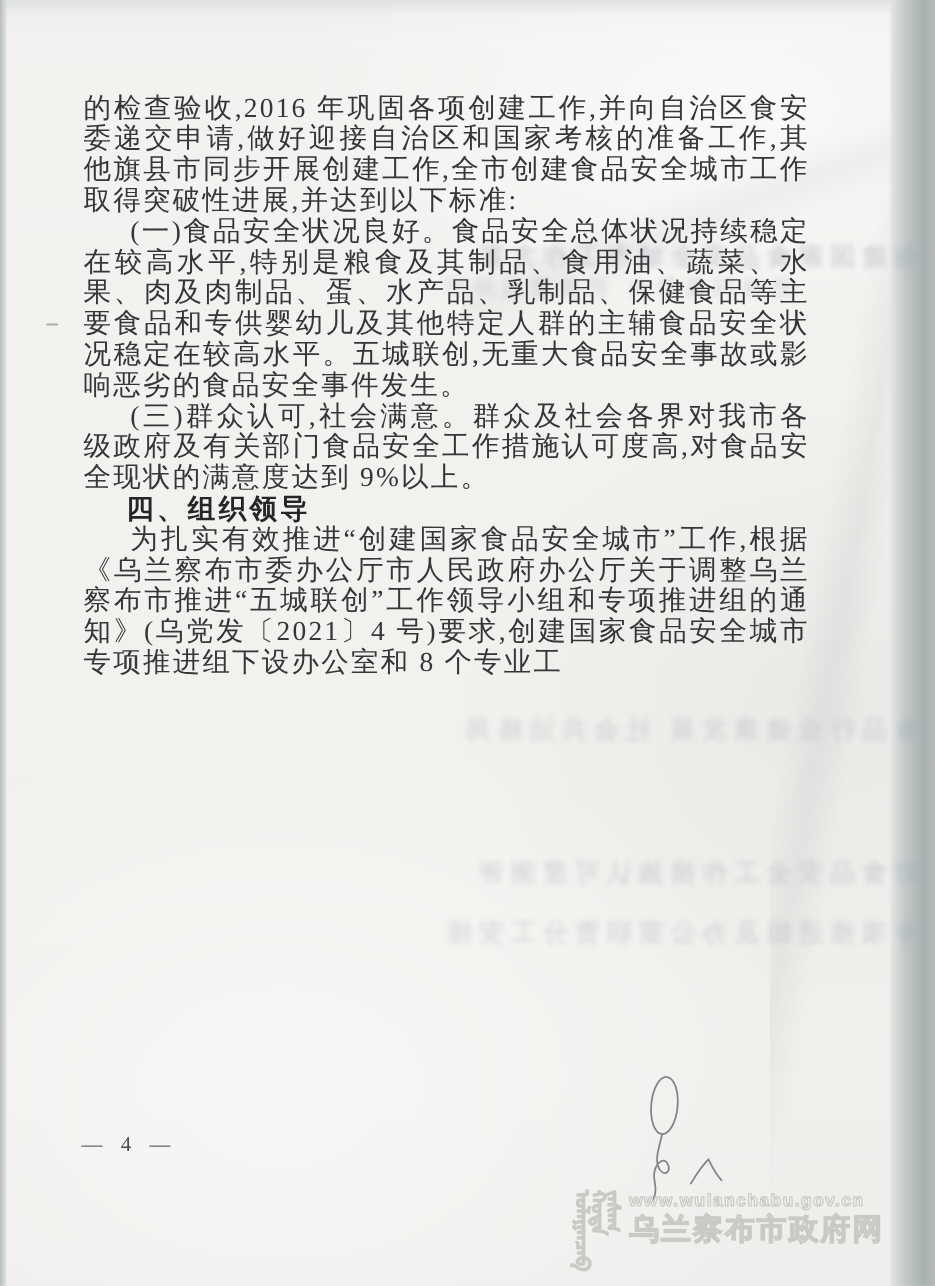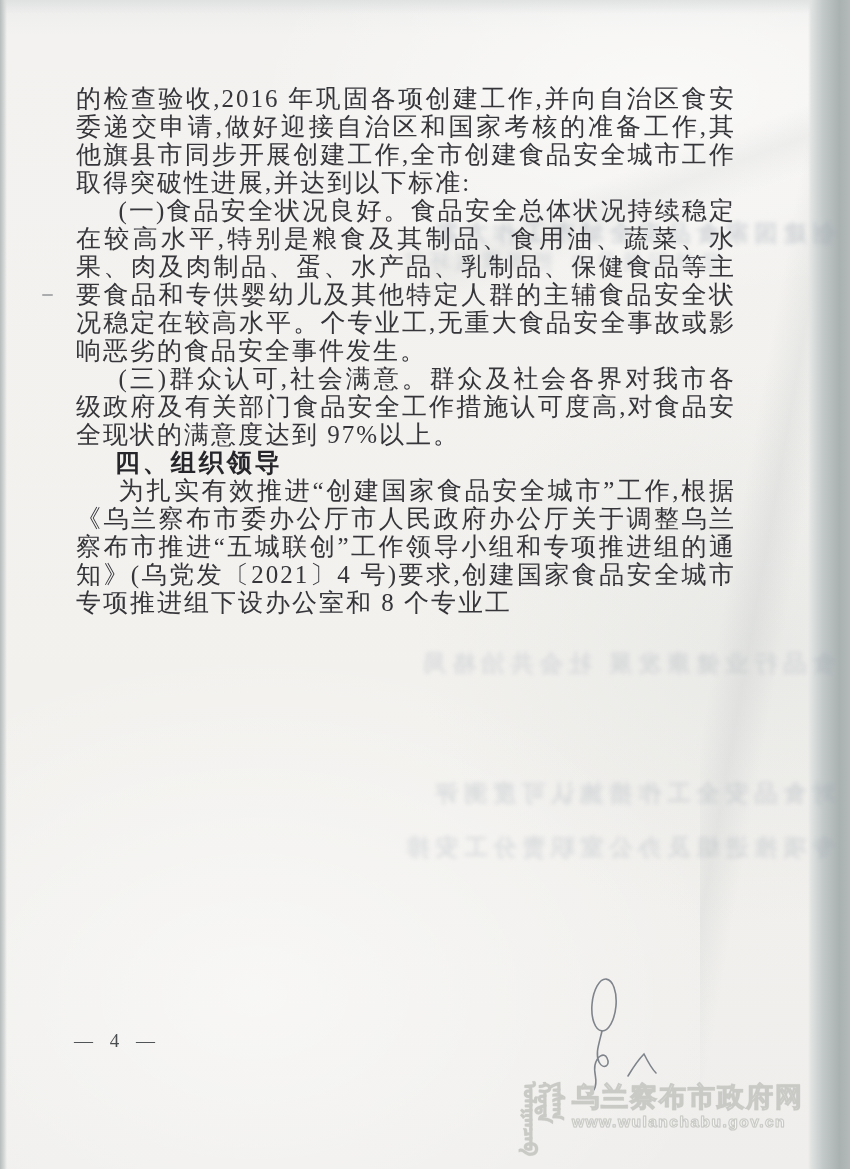--- a/index.html
+++ b/index.html
@@ -48,21 +48,21 @@
     color:#35353a;
     font-size:25px;
     line-height:28px;
     letter-spacing:2px;
     text-align:justify;
     text-justify:inter-character;
   }
   .para{ text-align:justify; }
   .para.indent{ text-indent:1.7em; }
   .section-heading{
-    font-family:Liberation Serif, serif;
+    font-family:Liberation Sans, sans-serif;
     font-weight:bold;
     color:#26262a;
     padding-left:1.55em;
     letter-spacing:3px;
   }
 
   
   .page-number{
     position:absolute; left:74px; top:1030px;
     font-size:19px; color:#4a4d4f; letter-spacing:6px;
@@ -137,37 +137,37 @@
 
   <div class="bleed b1">创建国家食品安全城市工作方案</div>
   <div class="bleed b2">坚持问题导向 把握重点环节</div>
   <div class="bleed b3">食品行业健康发展 社会共治格局</div>
   <div class="bleed b4">对食品安全工作措施认可度测评</div>
   <div class="bleed b5">专项推进组及办公室职责分工安排</div>
   <div class="stray-dash"></div>
 
   <div class="text-column">
     <div class="para">的检查验收,2016 年巩固各项创建工作,并向自治区食安委递交申请,做好迎接自治区和国家考核的准备工作,其他旗县市同步开展创建工作,全市创建食品安全城市工作取得突破性进展,并达到以下标准:</div>
-    <div class="para indent">(一)食品安全状况良好。食品安全总体状况持续稳定在较高水平,特别是粮食及其制品、食用油、蔬菜、水果、肉及肉制品、蛋、水产品、乳制品、保健食品等主要食品和专供婴幼儿及其他特定人群的主辅食品安全状况稳定在较高水平。个专业工,无重大食品安全事故或影响恶劣的食品安全事件发生。</div>
-    <div class="para indent">(三)群众认可,社会满意。群众及社会各界对我市各级政府及有关部门食品安全工作措施认可度高,对食品安全现状的满意度达到 97%以上。</div>
+    <div class="para indent">(一)食品安全状况良好。食品安全总体状况持续稳定在较高水平,特别是粮食及其制品、食用油、蔬菜、水果、肉及肉制品、蛋、水产品、乳制品、保健食品等主要食品和专供婴幼儿及其他特定人群的主辅食品安全状况稳定在较高水平。五城联创,无重大食品安全事故或影响恶劣的食品安全事件发生。</div>
+    <div class="para indent">(三)群众认可,社会满意。群众及社会各界对我市各级政府及有关部门食品安全工作措施认可度高,对食品安全现状的满意度达到 9%以上。</div>
     <div class="section-heading">四、组织领导</div>
     <div class="para indent">为扎实有效推进“创建国家食品安全城市”工作,根据《乌兰察布市委办公厅市人民政府办公厅关于调整乌兰察布市推进“五城联创”工作领导小组和专项推进组的通知》(乌党发〔2021〕4 号)要求,创建国家食品安全城市专项推进组下设办公室和 8 个专业工</div>
   </div>
 
   <svg class="pen-annotation" width="130" height="125" viewBox="0 0 130 125">
     <g fill="none" stroke="#5f6670" stroke-width="1.6" stroke-linecap="round" opacity="0.78">
       <ellipse cx="36" cy="33" rx="12" ry="26" transform="rotate(5 36 33)"></ellipse>
       <path d="M34 59 C31 72 27 82 31 90 C35 98 43 94 39 86 C36 80 29 84 27 93 C25 102 31 108 26 118"></path>
       <path d="M60 104 C66 94 72 86 76 82 C79 88 83 96 88 101"></path>
     </g>
   </svg>
 
   <div class="page-number">— 4 —</div>
 
   <div class="watermark">
     <div class="wm-outline wm-mongolian">ᠤᠯᠠᠭᠠᠨᠴᠠᠪ ᠬᠣᠲᠠ ᠵᠠᠰᠠᠭ</div>
     <div class="wm-text-block">
+      <div class="wm-outline wm-url">www.wulanchabu.gov.cn</div>
       <div class="wm-outline wm-site">乌兰察布市政府网</div>
-      <div class="wm-outline wm-url">www.wulanchabu.gov.cn</div>
     </div>
   </div>
 
 </div>
 
 </body></html>

